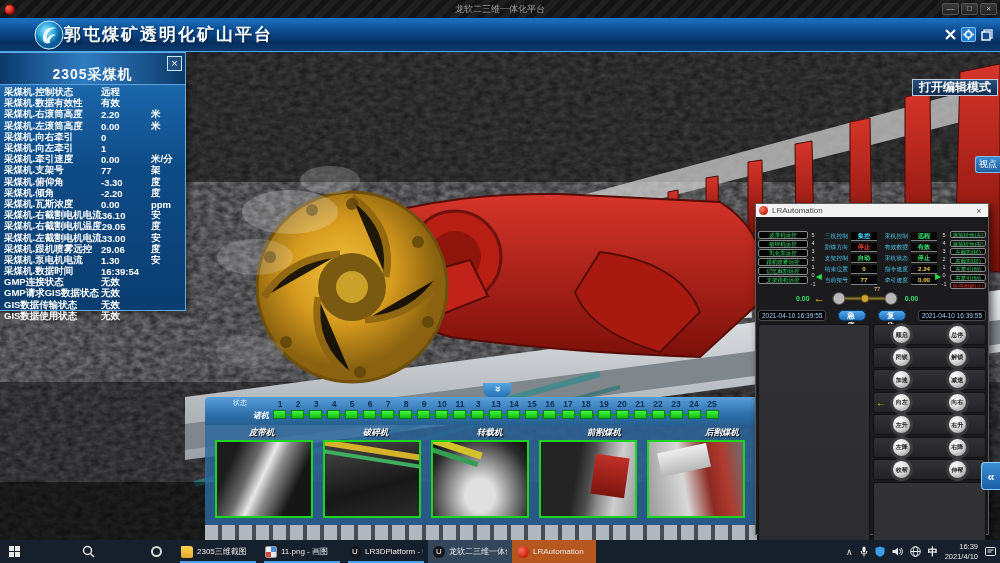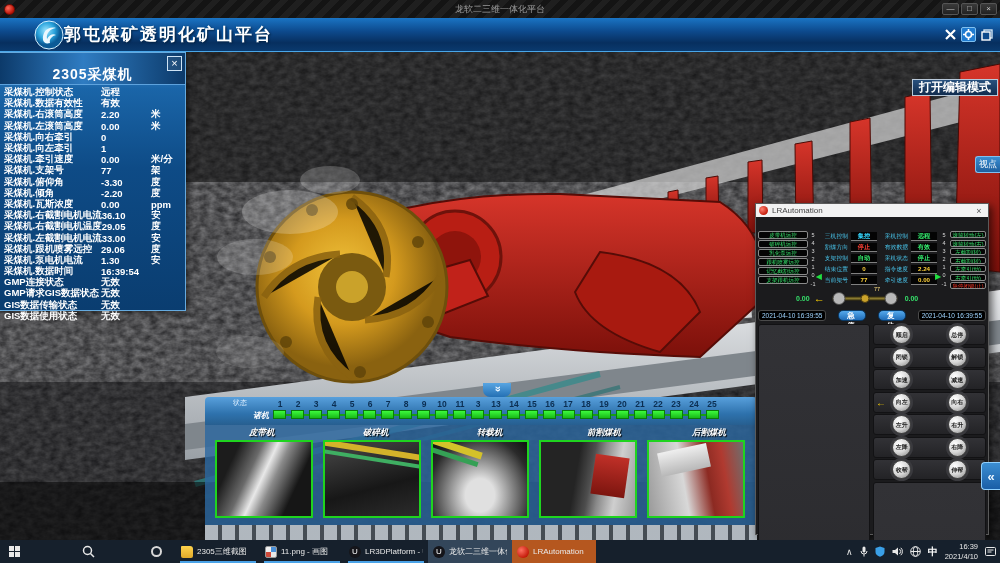--- a/index.html
+++ b/index.html
@@ -128,21 +128,21 @@
   .bp-numbers span { font-size:8.5px; font-weight:bold; color:#0b2e52; width:14px; text-align:center; }
   .bp-squares { position:absolute; left:68px; top:13px; width:446px; display:flex; justify-content:space-between; }
   .bp-squares::before { content:""; position:absolute; left:0; right:0; top:4px; height:2px; background:#16a016; }
   .bp-squares span { position:relative; width:13px; height:9px; background:linear-gradient(#3dfa3d,#18b818);
     border:1px solid #0a7a0a; }
   .bp-bg { position:absolute; left:0; top:42px; width:552px; height:115px; background:rgba(44,104,160,.82); }
   .cam-labels { position:absolute; left:0; top:44px; width:552px; height:12px; }
   .cam-labels span { position:absolute; font-size:8.5px; font-weight:bold; font-style:italic; color:#fff; text-shadow:1px 1px 1px #000; }
   .cam-labels span:nth-child(1){left:44px;} .cam-labels span:nth-child(2){left:158px;}
   .cam-labels span:nth-child(3){left:272px;} .cam-labels span:nth-child(4){left:382px;}
-  .cam-labels span:nth-child(5){left:487px;}
+  .cam-labels span:nth-child(5){left:500px;}
   .cam-strip { position:absolute; left:10px; top:57px; width:540px; height:78px; display:flex; gap:10px; }
   .cam { width:98px; height:78px; border:2px solid #1fd41f; background:#222; position:relative; overflow:hidden; }
   .cam1 { background:linear-gradient(115deg,#1c1c1c 18%,#6a6a6a 36%,#e8e8e8 48%,#8a8a8a 58%,#161616 78%); }
   .cam2 { background:linear-gradient(165deg,#3a3a3a 0 18%,#171717 60%,#2c2c2c); }
   .cam2::before { content:""; position:absolute; left:-8px; top:6px; width:130%; height:6px; background:#d4b22a; transform:rotate(9deg); }
   .cam2::after { content:""; position:absolute; left:-8px; top:16px; width:130%; height:4px; background:#3fae62; transform:rotate(9deg); }
   .cam3 { background:radial-gradient(ellipse at 50% 72%,#e0e0e0 22%,#8a8a8a 48%,#2a2a2a 78%,#101010); }
   .cam3::before { content:""; position:absolute; left:-6px; top:2px; width:60%; height:7px; background:#d4c22a; transform:rotate(18deg); }
   .cam3::after { content:""; position:absolute; left:-6px; top:12px; width:55%; height:5px; background:#35a055; transform:rotate(18deg); }
   .cam4 { background:linear-gradient(100deg,#242424 38%,#4e4e4e 52%,#8a8a8a 62%,#cfcfcf 78%,#9a9a9a); }

